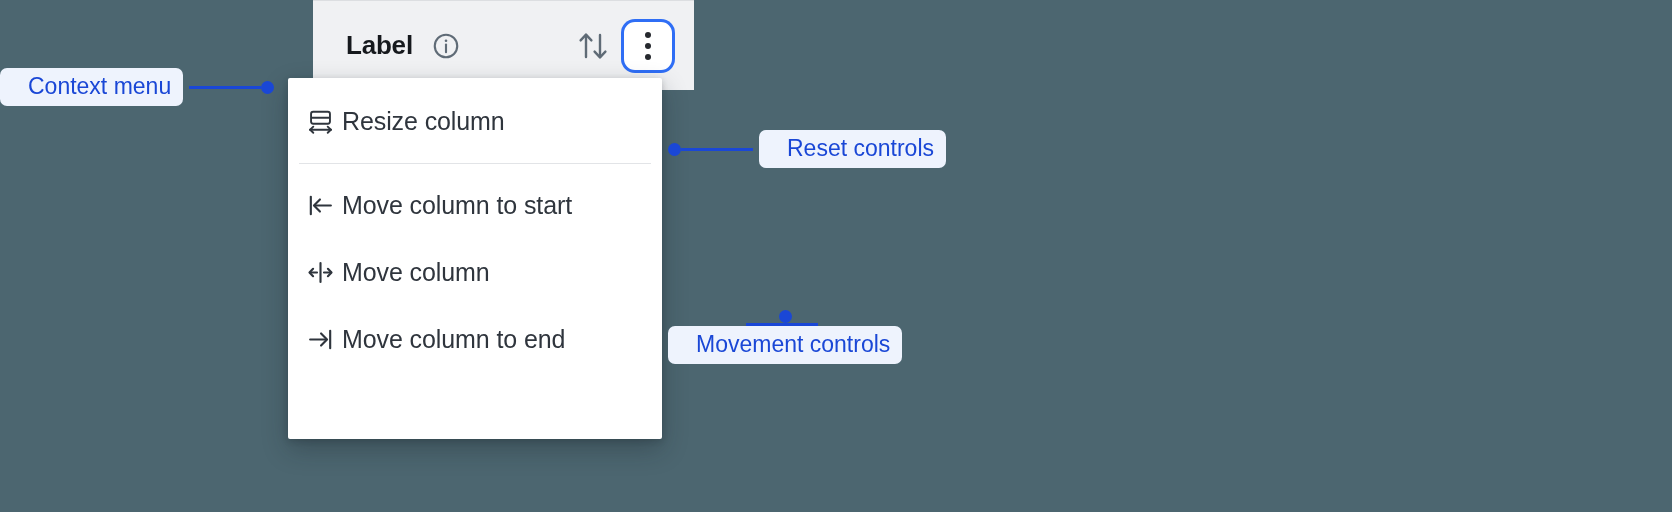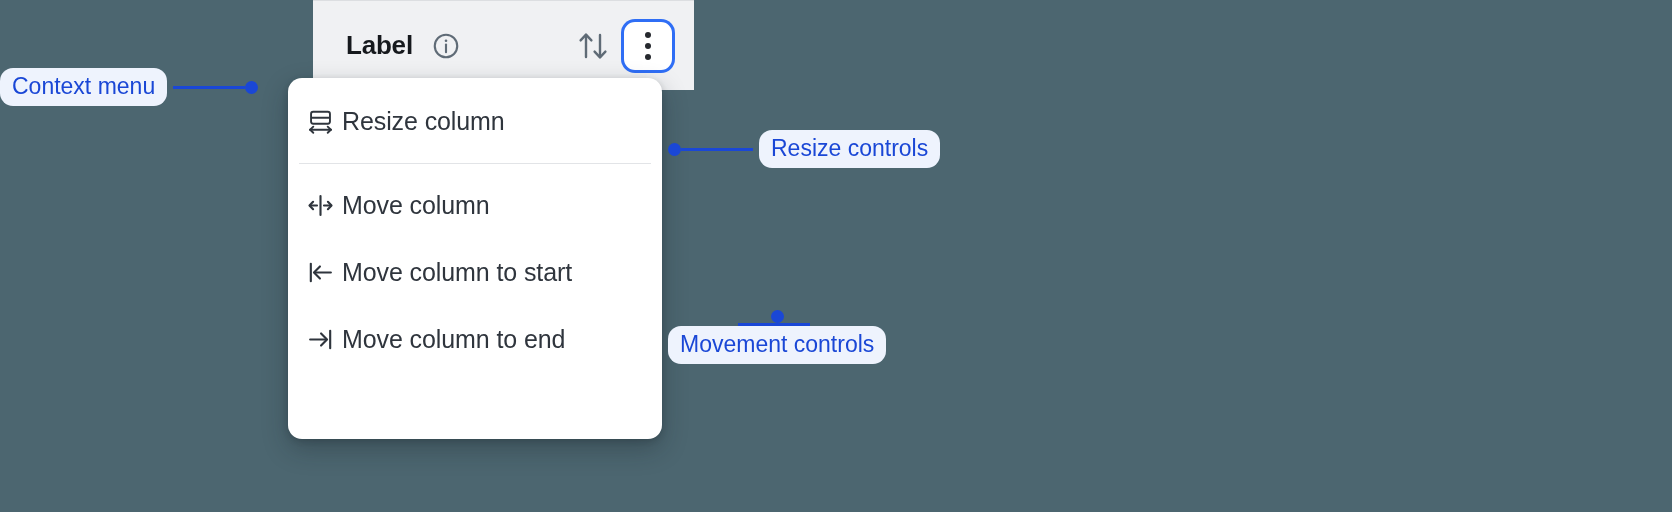--- a/index.html
+++ b/index.html
@@ -68,21 +68,21 @@
   }
 
   
   #context-menu {
     position: absolute;
     left: 288px;
     top: 78px;
     width: 374px;
     height: 361px;
     background: #ffffff;
-    border-radius: 14px;
+    border-radius: 2px;
     box-shadow: 0 10px 26px rgba(20,28,34,0.30), 0 2px 6px rgba(20,28,34,0.20);
     z-index: 6;
     padding: 10px 0;
     overflow: hidden;
   }
   .menu-item {
     height: 67px;
     display: flex;
     align-items: center;
     padding: 0 24px 0 10px;
@@ -111,22 +111,22 @@
   .annot {
     position: absolute;
     display: flex;
     align-items: center;
     z-index: 9;
   }
   .annot-pill {
     background: #eef3fd;
     color: #1a47d6;
     font-size: 23px;
-    border-radius: 13px;
-    padding: 5px 12px 7px 12px;
+    border-radius: 7px;
+    padding: 5px 12px 7px 28px;
     white-space: nowrap;
     line-height: 1.15;
   }
   .annot-line {
     height: 3px;
     background: #1a47d6;
   }
   .annot-dot {
     width: 13px;
     height: 13px;
@@ -190,63 +190,63 @@
     </span>
     <span class="mi-label">Resize column</span>
   </div>
 
 
   <div class="menu-divider"></div>
 
   <div class="menu-item">
     <span class="mi-icon">
       <svg width="27" height="27" viewBox="0 0 24 24" fill="none" aria-hidden="true">
+        <path d="M3.4 4.2v15.6" stroke="#2f353d" stroke-width="1.9" stroke-linecap="round"></path>
+        <path d="M21.2 12H7" stroke="#2f353d" stroke-width="1.9" stroke-linecap="round"></path>
+        <path d="M11.5 6.6L6.2 12l5.3 5.4" stroke="#2f353d" stroke-width="1.9" stroke-linecap="round" stroke-linejoin="round"></path>
+      </svg>
+    </span>
+    <span class="mi-label">Move column to start</span>
+  </div>
+
+  <div class="menu-item">
+    <span class="mi-icon">
+      <svg width="27" height="27" viewBox="0 0 24 24" fill="none" aria-hidden="true">
         <path d="M12 3.6v16.8" stroke="#2f353d" stroke-width="1.9" stroke-linecap="round"></path>
         <path d="M8.9 12H2.7" stroke="#2f353d" stroke-width="1.9" stroke-linecap="round"></path>
         <path d="M5.4 8.7L2.2 12l3.2 3.3" stroke="#2f353d" stroke-width="1.9" stroke-linecap="round" stroke-linejoin="round"></path>
         <path d="M15.1 12h6.2" stroke="#2f353d" stroke-width="1.9" stroke-linecap="round"></path>
         <path d="M18.6 8.7L21.8 12l-3.2 3.3" stroke="#2f353d" stroke-width="1.9" stroke-linecap="round" stroke-linejoin="round"></path>
       </svg>
     </span>
     <span class="mi-label">Move column</span>
   </div>
 
   <div class="menu-item">
     <span class="mi-icon">
       <svg width="27" height="27" viewBox="0 0 24 24" fill="none" aria-hidden="true">
-        <path d="M3.4 4.2v15.6" stroke="#2f353d" stroke-width="1.9" stroke-linecap="round"></path>
-        <path d="M21.2 12H7" stroke="#2f353d" stroke-width="1.9" stroke-linecap="round"></path>
-        <path d="M11.5 6.6L6.2 12l5.3 5.4" stroke="#2f353d" stroke-width="1.9" stroke-linecap="round" stroke-linejoin="round"></path>
-      </svg>
-    </span>
-    <span class="mi-label">Move column to start</span>
-  </div>
-
-  <div class="menu-item">
-    <span class="mi-icon">
-      <svg width="27" height="27" viewBox="0 0 24 24" fill="none" aria-hidden="true">
         <path d="M20.6 4.2v15.6" stroke="#2f353d" stroke-width="1.9" stroke-linecap="round"></path>
         <path d="M2.8 12H17" stroke="#2f353d" stroke-width="1.9" stroke-linecap="round"></path>
         <path d="M12.5 6.6L17.8 12l-5.3 5.4" stroke="#2f353d" stroke-width="1.9" stroke-linecap="round" stroke-linejoin="round"></path>
       </svg>
     </span>
     <span class="mi-label">Move column to end</span>
   </div>
 
 </div>
 
 <div class="annot" id="annot-context-menu">
   <span class="annot-pill">Context menu</span>
   <span class="annot-line"></span>
   <span class="annot-dot"></span>
 </div>
 
 <div class="annot" id="annot-resize-controls">
   <span class="annot-dot"></span>
   <span class="annot-line"></span>
-  <span class="annot-pill">Resize controls</span>
+  <span class="annot-pill">Reset controls</span>
 </div>
 
 <div class="annot" id="annot-movement-controls">
   <span class="annot-dot"></span>
   <span class="annot-line"></span>
   <span class="annot-pill">Movement controls</span>
 </div>
 
 </body></html>

